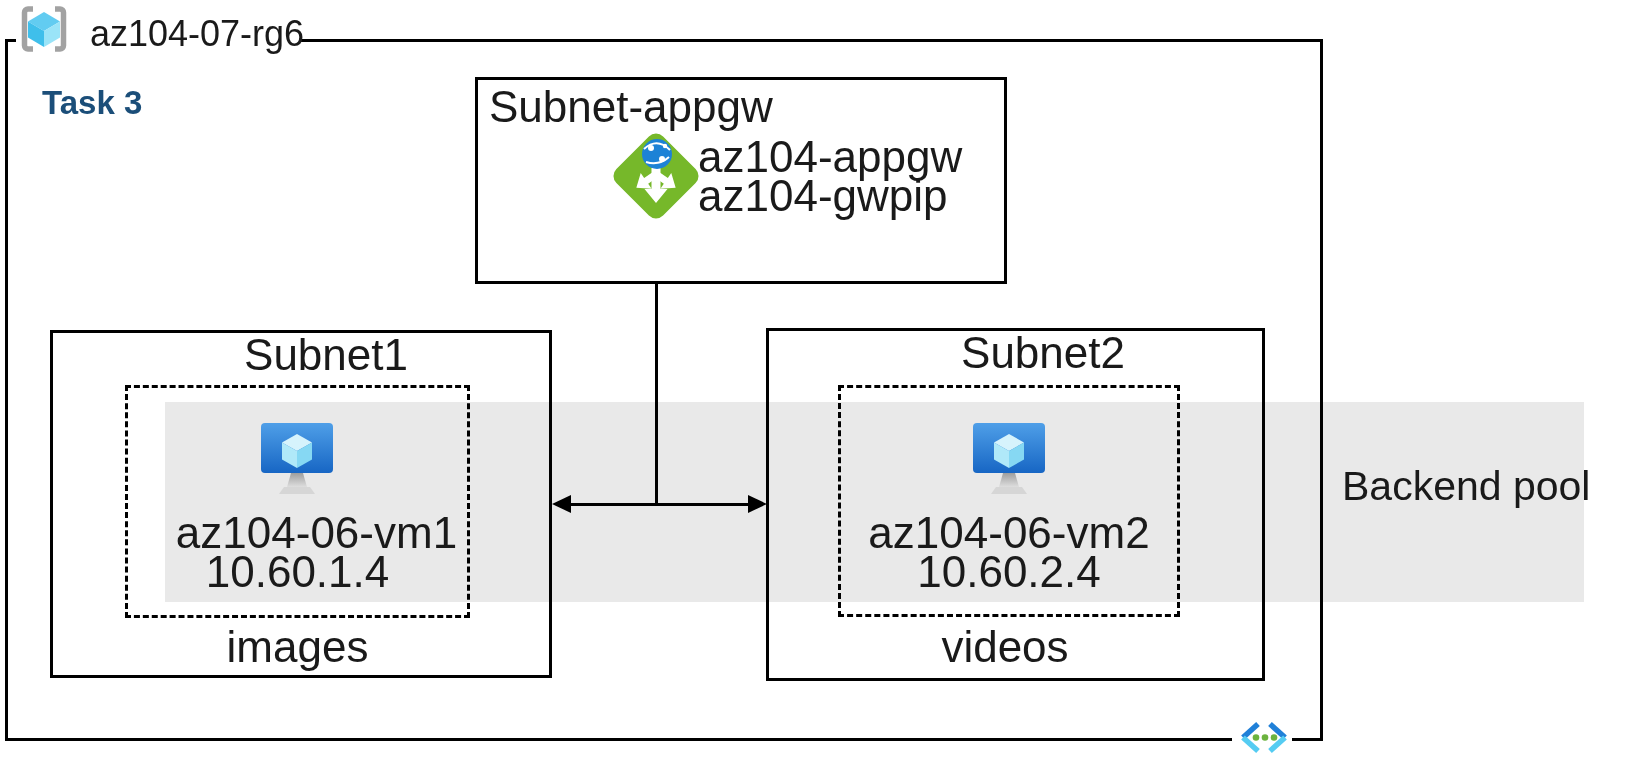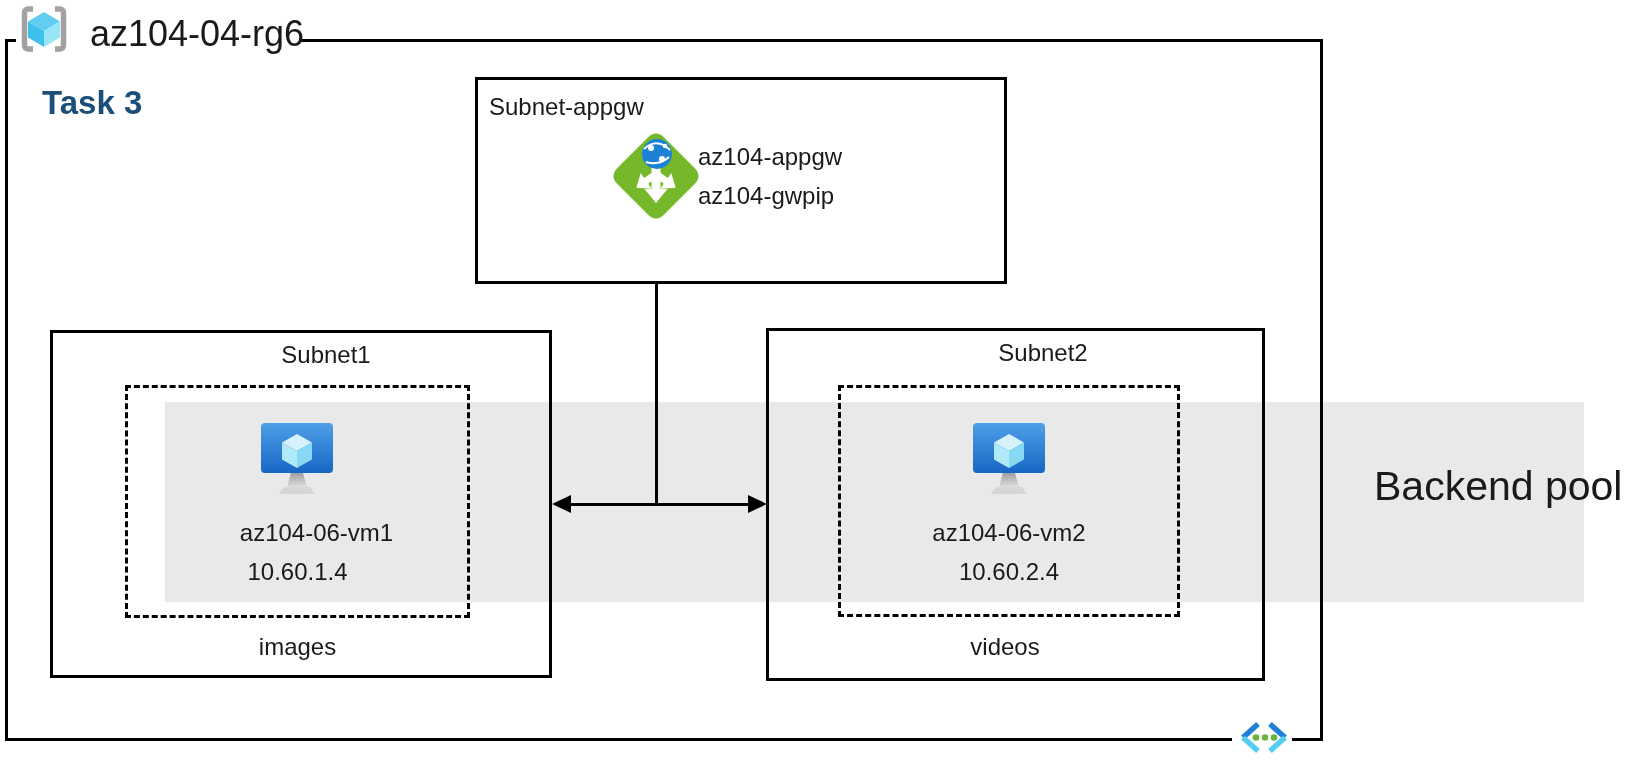--- a/index.html
+++ b/index.html
@@ -4,23 +4,23 @@
 <style>
   html,body{margin:0;padding:0;background:#fff;}
   body{width:1625px;height:761px;position:relative;overflow:hidden;
        font-family:"Liberation Sans",sans-serif;color:#1a1a1a;}
   .abs{position:absolute;}
   .line{position:absolute;background:#000;}
   .box{position:absolute;border:3px solid #000;background:transparent;box-sizing:border-box;}
   .dashedbox{position:absolute;border:3px dashed #000;background:transparent;box-sizing:border-box;}
   .lbl{position:absolute;white-space:nowrap;}
   .ctr{text-align:center;white-space:nowrap;}
-  .t33{font-size:24px;line-height:38px;text-align:center;}
+  .t33{font-size:44px;line-height:38px;text-align:center;}
   .t36{font-size:36px;line-height:40px;}
-  .t41{font-size:41px;line-height:44px;margin-left:32px;}
+  .t41{font-size:41px;line-height:44px;}
   .band{position:absolute;left:165px;top:402px;width:1419px;height:200px;background:#e9e9e9;}
   .whitepatch{position:absolute;background:#fff;}
   .arrowhead{position:absolute;width:0;height:0;border-top:9px solid transparent;border-bottom:9px solid transparent;}
   .ah-left{border-right:19px solid #000;}
   .ah-right{border-left:19px solid #000;}
   .task{font-weight:bold;font-size:33px;color:#1b4e79;}
 </style>
 </head>
 <body>
 
@@ -32,21 +32,21 @@
 <div class="whitepatch" style="left:16px;top:30px;width:284px;height:22px;"></div>
 
 <svg class="abs" style="left:20px;top:5px;" width="48" height="48" viewBox="0 0 48 48">
   <path d="M13 4 H8 a3.5 3.5 0 0 0 -3.5 3.5 V40.5 a3.5 3.5 0 0 0 3.5 3.5 H13" stroke="#a2a2a2" stroke-width="5.5" fill="none"></path>
   <path d="M35 4 H40 a3.5 3.5 0 0 1 3.5 3.5 V40.5 a3.5 3.5 0 0 1 -3.5 3.5 H35" stroke="#a2a2a2" stroke-width="5.5" fill="none"></path>
   <polygon points="24,7 40,16.5 24,26 8,16.5" fill="#62ccf1"></polygon>
   <polygon points="8,16.5 24,26 24,42 8,32.5" fill="#3fbfeb"></polygon>
   <polygon points="40,16.5 24,26 24,42 40,32.5" fill="#9ae4f8"></polygon>
 </svg>
 
-<div class="lbl t36" style="left:90px;top:14px;">az104-04-rg6</div>
+<div class="lbl t36" style="left:90px;top:14px;">az104-07-rg6</div>
 
 <div class="lbl task" style="left:42px;top:84px;">Task 3</div>
 
 <div class="line" style="left:655px;top:205px;width:3px;height:300px;"></div>
 <div class="line" style="left:566px;top:503px;width:188px;height:3px;"></div>
 <div class="arrowhead ah-left" style="left:552px;top:495px;"></div>
 <div class="arrowhead ah-right" style="left:748px;top:495px;"></div>
 
 <div class="box" style="left:475px;top:77px;width:532px;height:207px;background:#fff;"></div>
 <div class="lbl t33" style="left:489px;top:88px;">Subnet-appgw</div>

